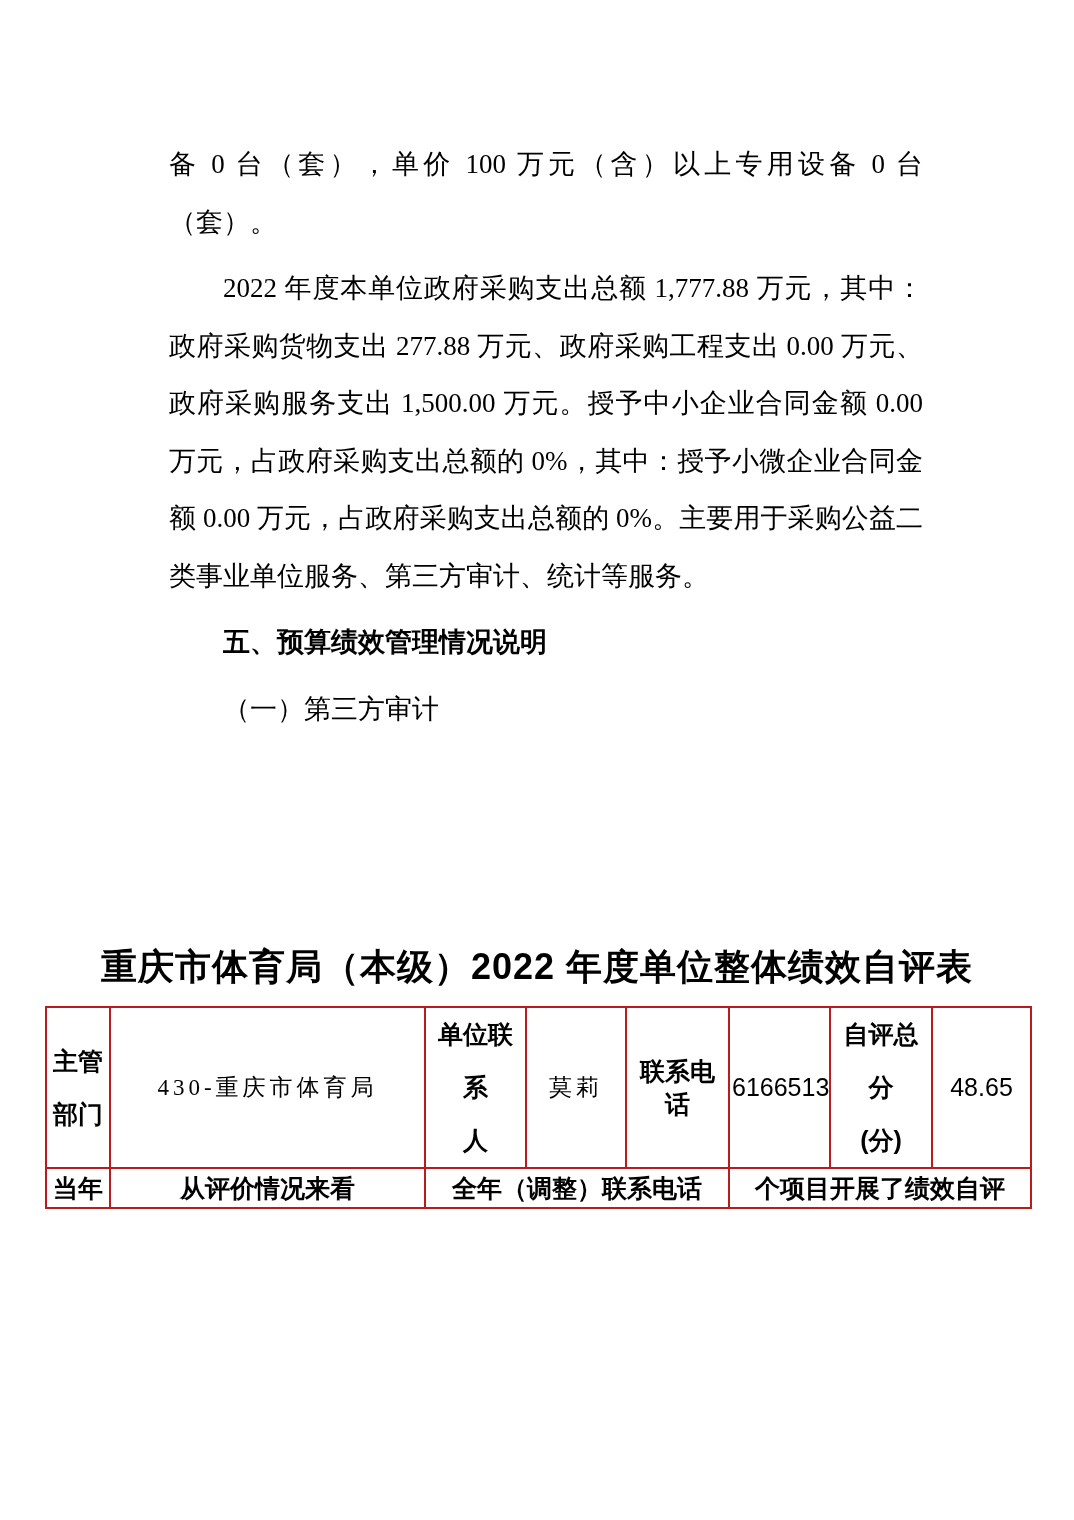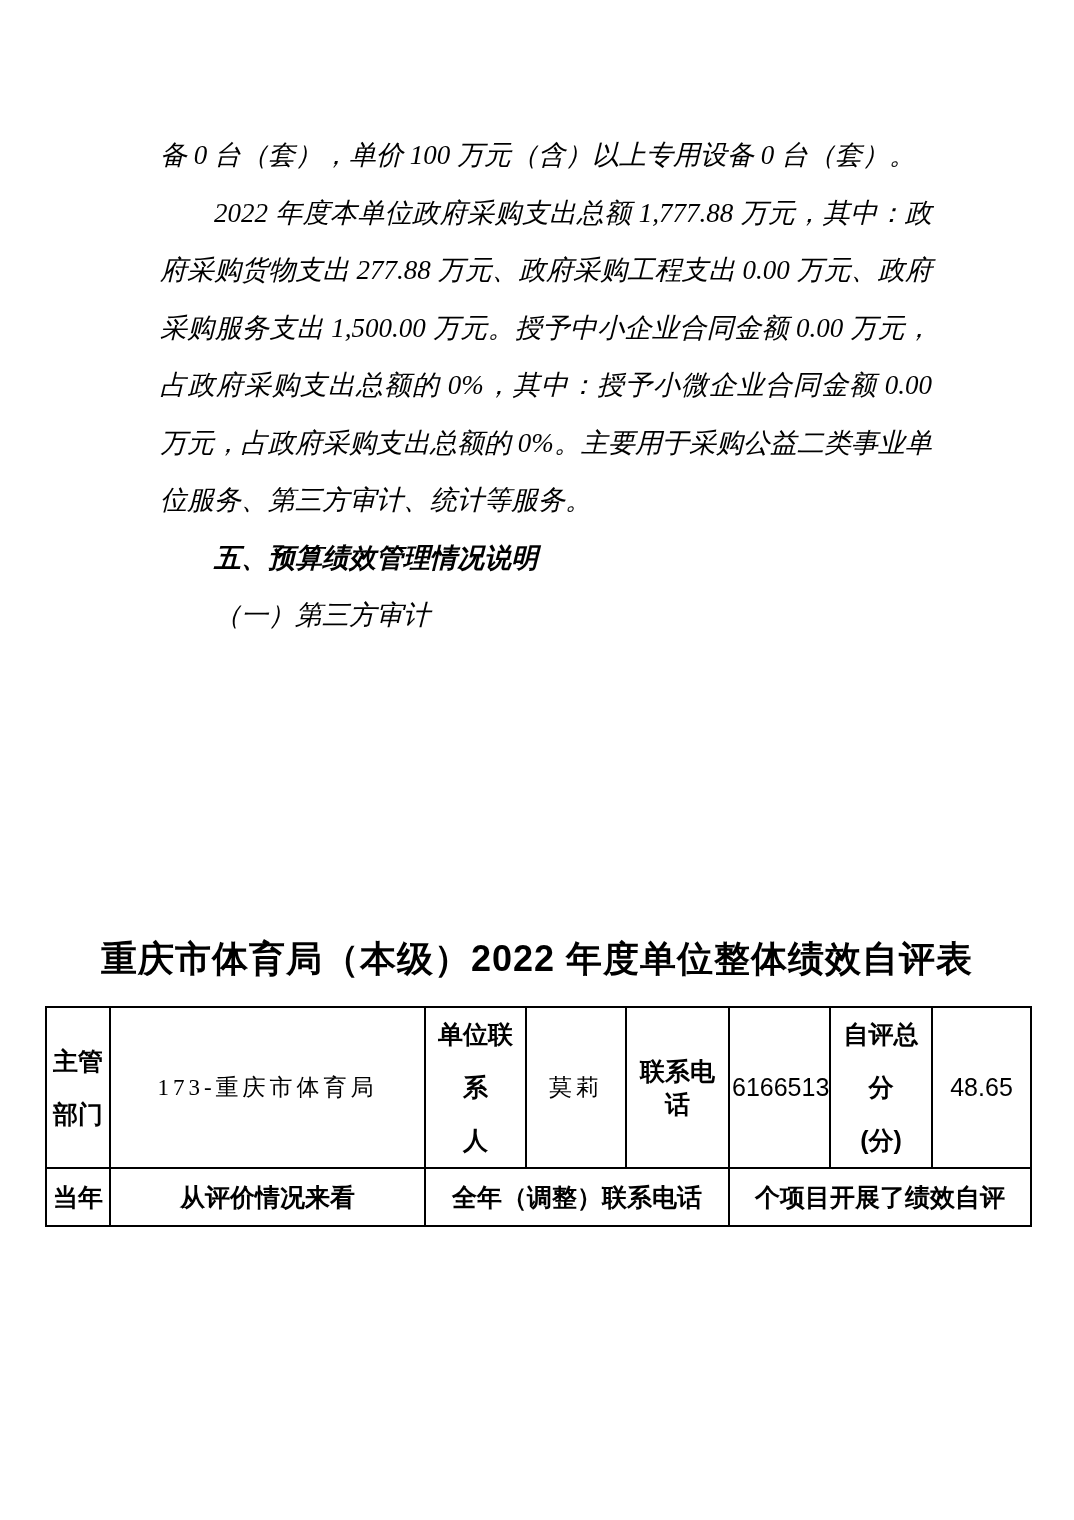--- a/index.html
+++ b/index.html
@@ -17,43 +17,42 @@
   }
 
   
   .textblock {
     position: absolute;
     left: 160px;
     top: 127px;
     width: 772px;
   }
   .para {
-    margin: 0;
+    margin: 9px;
     font-family: "Liberation Serif", "DejaVu Serif", serif;
     font-size: 27px;
     line-height: 57.5px;
     text-align: justify;
     text-justify: inter-ideograph;
     color: #000000;
-    font-style: italic;
   }
   .para.indent { text-indent: 2em; }
   .para.heading {
     font-family: "Liberation Sans", "DejaVu Sans", sans-serif;
     font-weight: 700;
     text-align: left;
   }
 
   
   .doc-title {
     position: absolute;
     left: 0;
     right: 0;
     top: 928px;
-    margin: 8px;
+    margin: 16px;
     text-align: center;
     font-family: "Liberation Sans", "DejaVu Sans", sans-serif;
     font-weight: 700;
     font-size: 36px;
     line-height: 46px;
     letter-spacing: 1px;
     color: #000000;
   }
 
   
@@ -63,28 +62,28 @@
     top: 1006px;
     width: 985px;
   }
   table.selftable {
     border-collapse: collapse;
     table-layout: fixed;
     width: 985px;
   }
   table.selftable th,
   table.selftable td {
-    border: 2px solid #000000;
+    border: 2px solid #b91c1c;
     padding: 0 2px;
     text-align: center;
     vertical-align: middle;
     overflow: hidden;
   }
   tr.row-1 { height: 114px; }
-  tr.row-2 { height: 58px; }
+  tr.row-2 { height: 40px; }
 
   .hd {
     font-family: "Liberation Sans", "DejaVu Sans", sans-serif;
     font-weight: 700;
     font-size: 25px;
     color: #000000;
   }
   .multiline {
     white-space: pre-line;
     line-height: 53px;
@@ -126,21 +125,21 @@
         <col style="width:100px">
         <col style="width:103px">
         <col style="width:101px">
         <col style="width:102px">
         <col style="width:99px">
       </colgroup>
       <tbody>
         <tr class="row-1">
           <th class="hd multiline">主管
 部门</th>
-          <td class="kai">173-重庆市体育局</td>
+          <td class="kai">430-重庆市体育局</td>
           <th class="hd multiline">单位联系
 人</th>
           <td class="kai">莫莉</td>
           <th class="hd">联系电话</th>
           <td class="num">61665139</td>
           <th class="hd multiline">自评总分
 (分)</th>
           <td class="num">48.65</td>
         </tr>
         <tr class="row-2">

